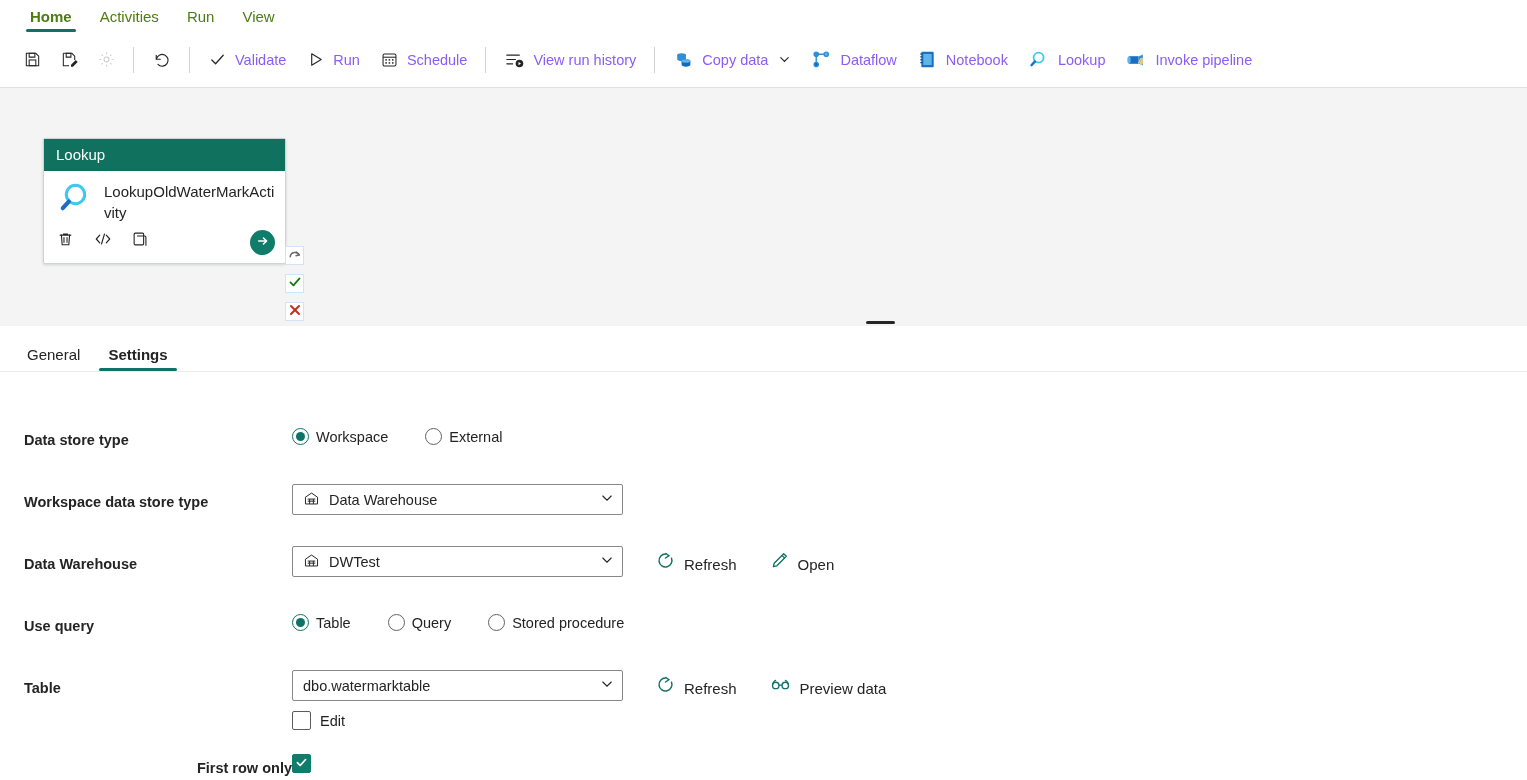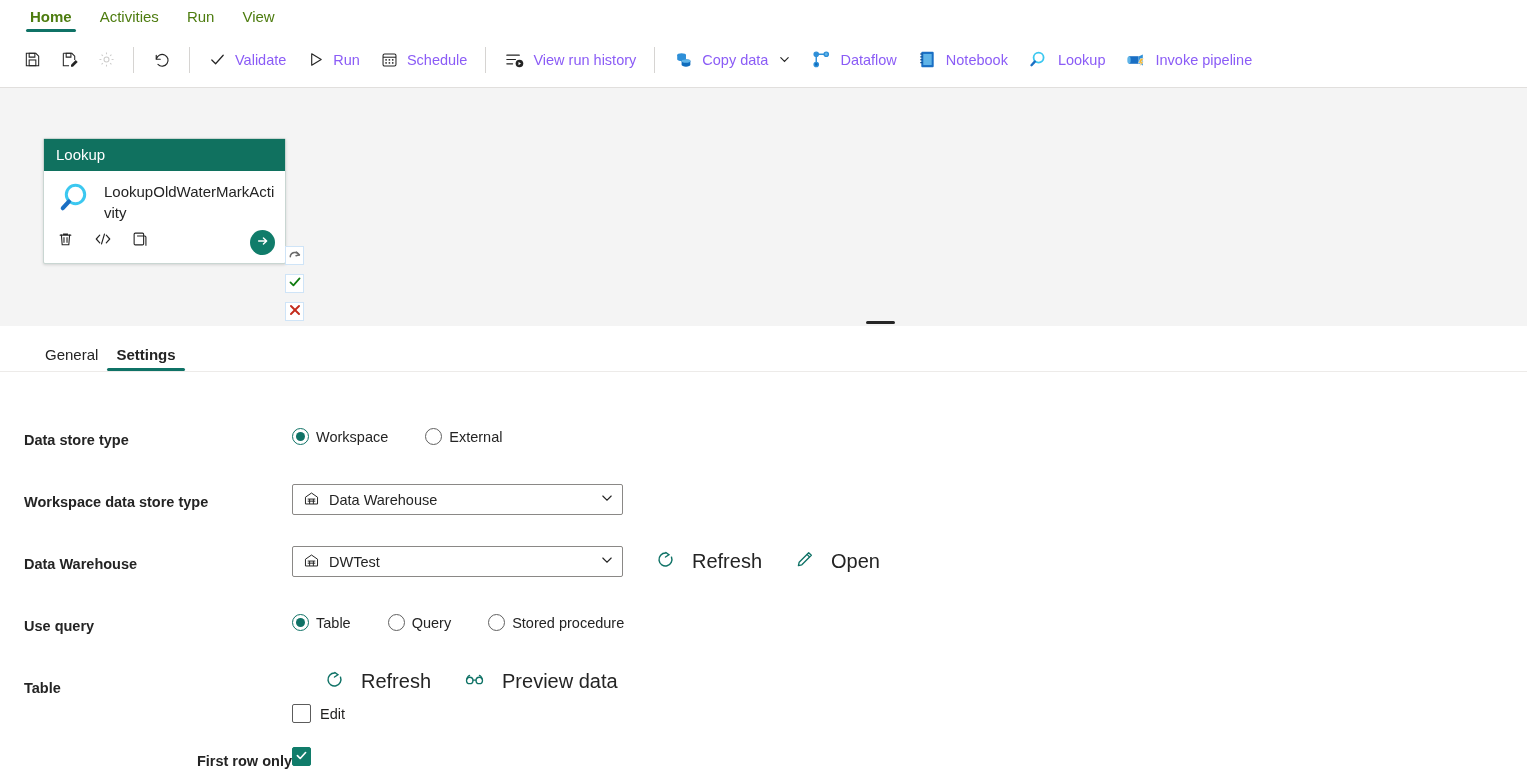--- a/index.html
+++ b/index.html
@@ -154,21 +154,22 @@
     border-radius: 2px;
     cursor: row-resize;
   }
 
   
   .panel { background: #ffffff; }
   .panel-tabs {
     display: flex;
     align-items: flex-end;
     height: 46px;
-    padding-left: 36px;
+    padding-left: 18px;
+    gap: 10px;
     border-bottom: 1px solid #edebe9;
   }
   .ptab {
     font-size: 15px;
     color: #242424;
     padding: 0 9px 8px 9px;
     position: relative;
     cursor: pointer;
   }
   .ptab.active { font-weight: 700; }
@@ -233,23 +234,23 @@
     padding: 0 8px 0 10px;
     font-size: 14.5px;
     color: #242424;
     cursor: pointer;
     gap: 9px;
   }
   .dropdown .dd-text { flex: 1; overflow: hidden; text-overflow: ellipsis; white-space: nowrap; }
 
   
   .linkbtn {
-    display: flex; align-items: flex-start; gap: 17px;
+    display: flex; align-items: flex-end; gap: 9px;
     margin-left: 33px;
-    font-size: 20px;
+    font-size: 15px;
     color: #242424;
     cursor: pointer;
   }
 
   
   .cbrow { display: flex; align-items: center; gap: 9px; margin-top: 10px; cursor: pointer; font-size: 14.5px; }
   .cbox {
     width: 19px; height: 19px;
     border: 1px solid #5c5c5c;
     border-radius: 2px;
@@ -626,20 +627,28 @@
           </div>
         </div>
       </div>
     </div>
 
     <div class="frow">
       <div class="flabel">Table</div>
       <div class="fctl" style="align-items:flex-start;">
         <div style="display:flex; flex-direction:column;">
           <div style="display:flex; align-items:center;">
+            <div class="dropdown">
+              <span class="dd-text">dbo.watermarktable</span>
+              <span>
+                <svg width="14" height="14" viewBox="0 0 14 14" fill="none" stroke="#242424" stroke-width="1.1" stroke-linecap="round">
+                    <path d="M2.8 5l4.2 4.2L11.2 5"></path>
+                  </svg>
+              </span>
+            </div>
             <div class="linkbtn">
               <span>
                 <svg width="19" height="19" viewBox="0 0 20 20" fill="none" stroke="#0f7266" stroke-width="1.5" stroke-linecap="round">
                   <path d="M10 3.2a6.8 6.8 0 1 0 6.3 4.3"></path>
                     <path d="M10.4 2.6L13.6 5 10 7.4"></path>
                 </svg>
               </span>
               <span>Refresh</span>
             </div>
             <div class="linkbtn">

